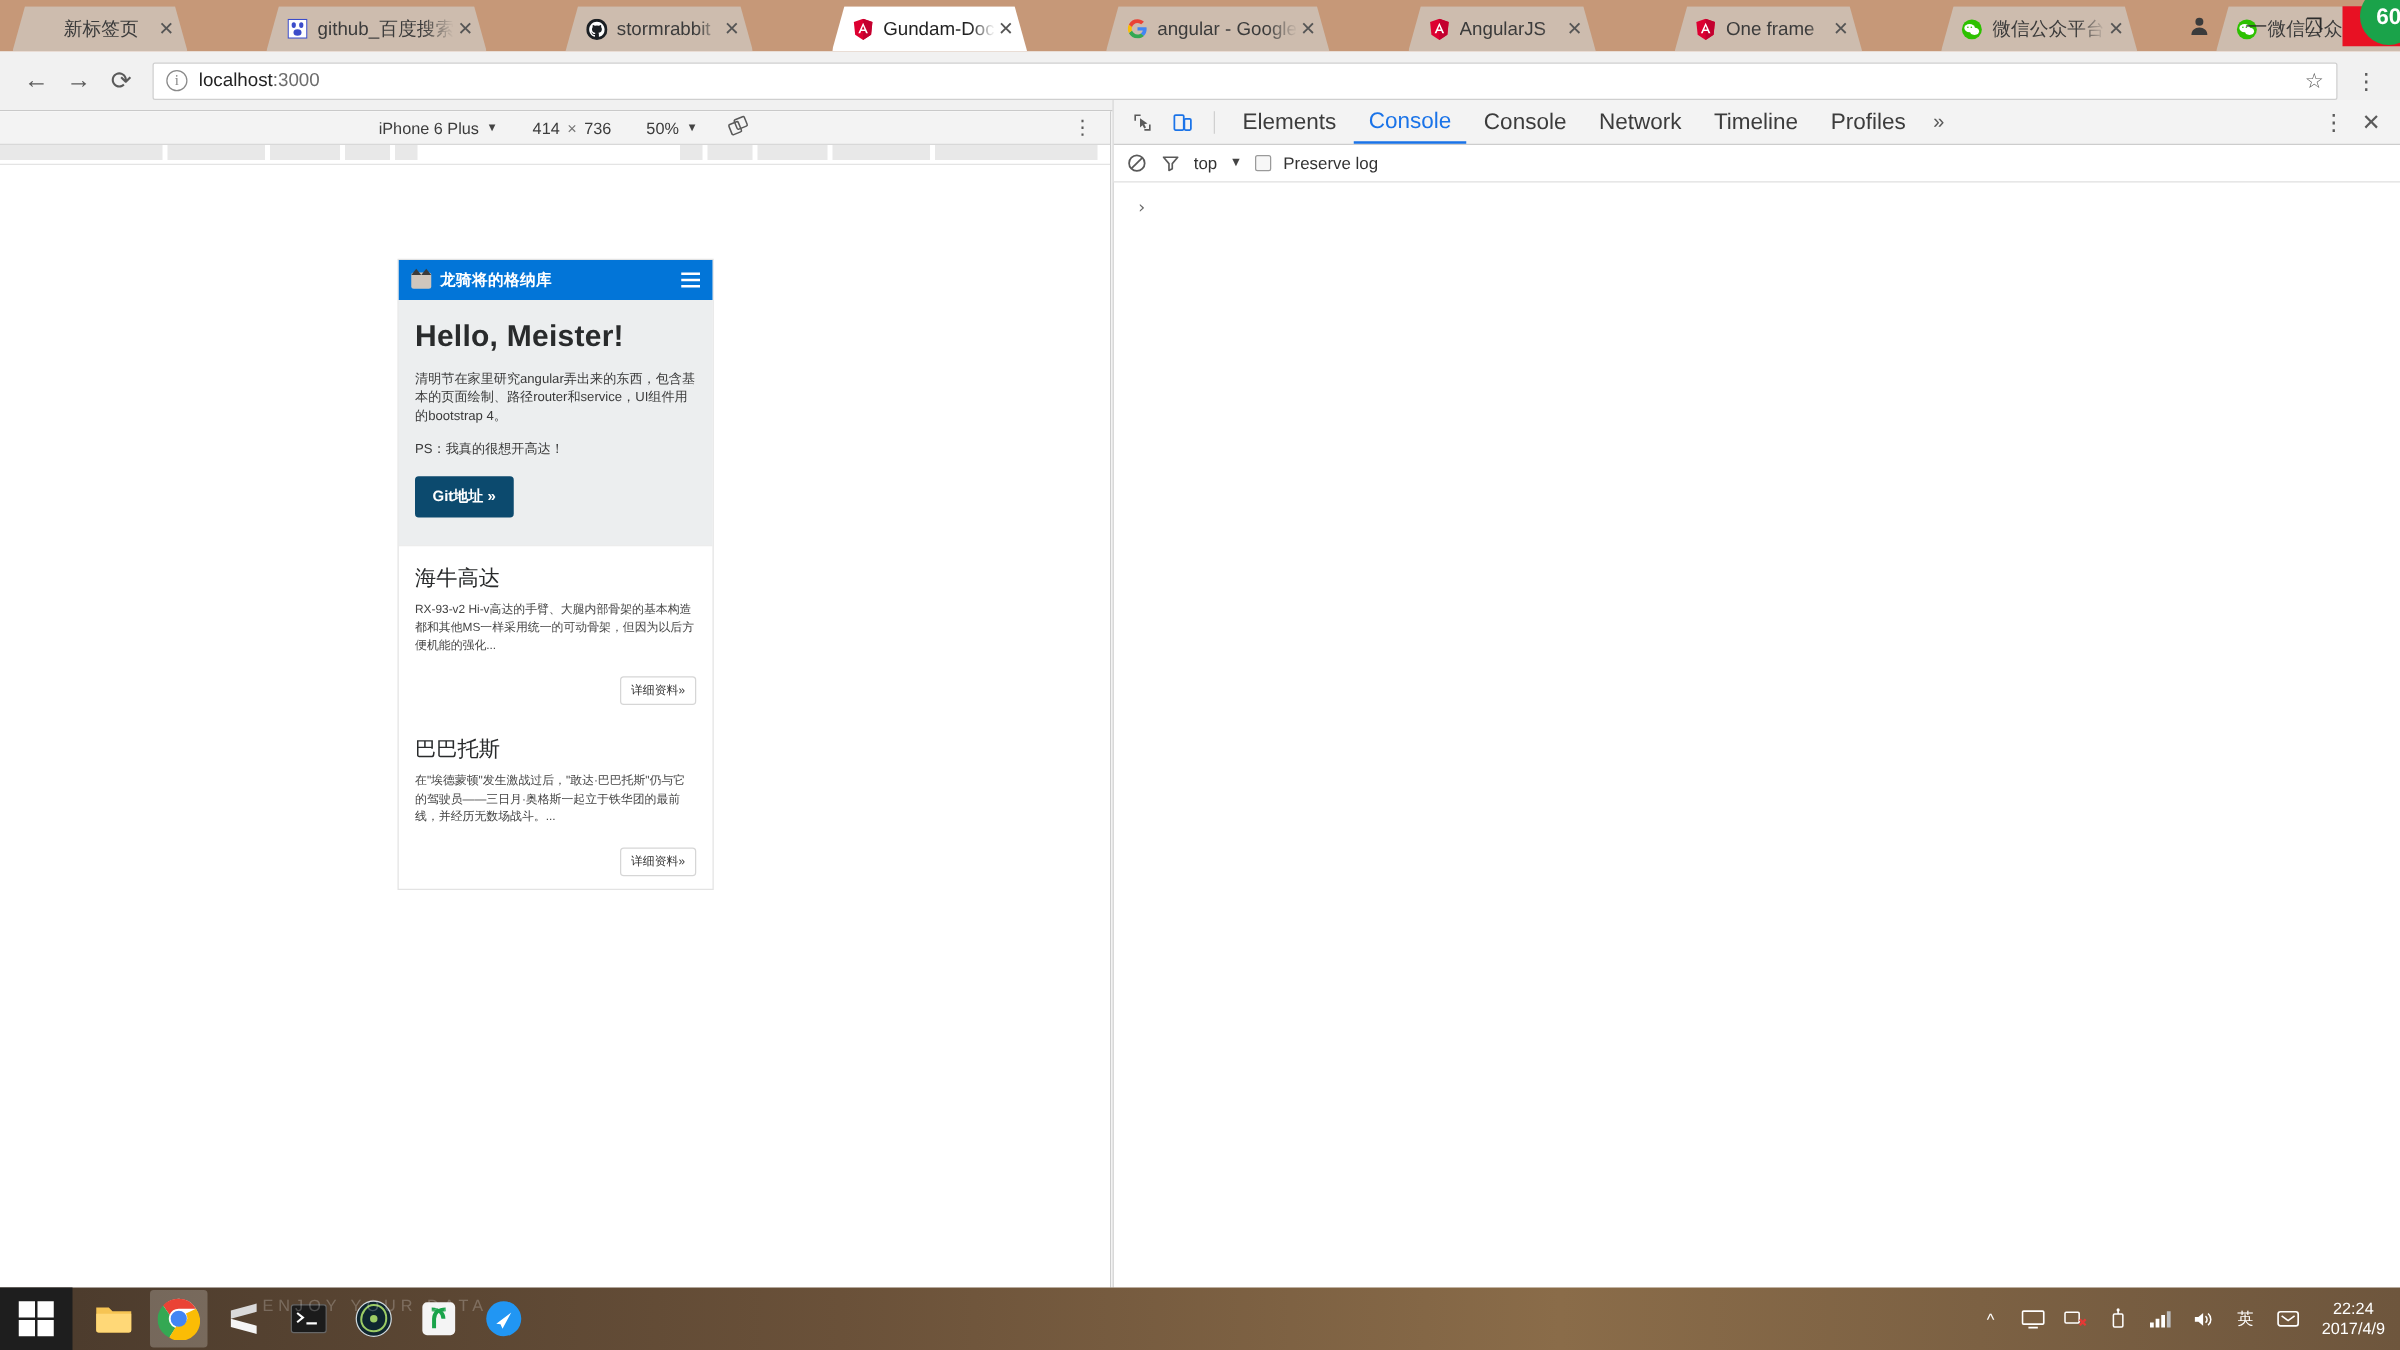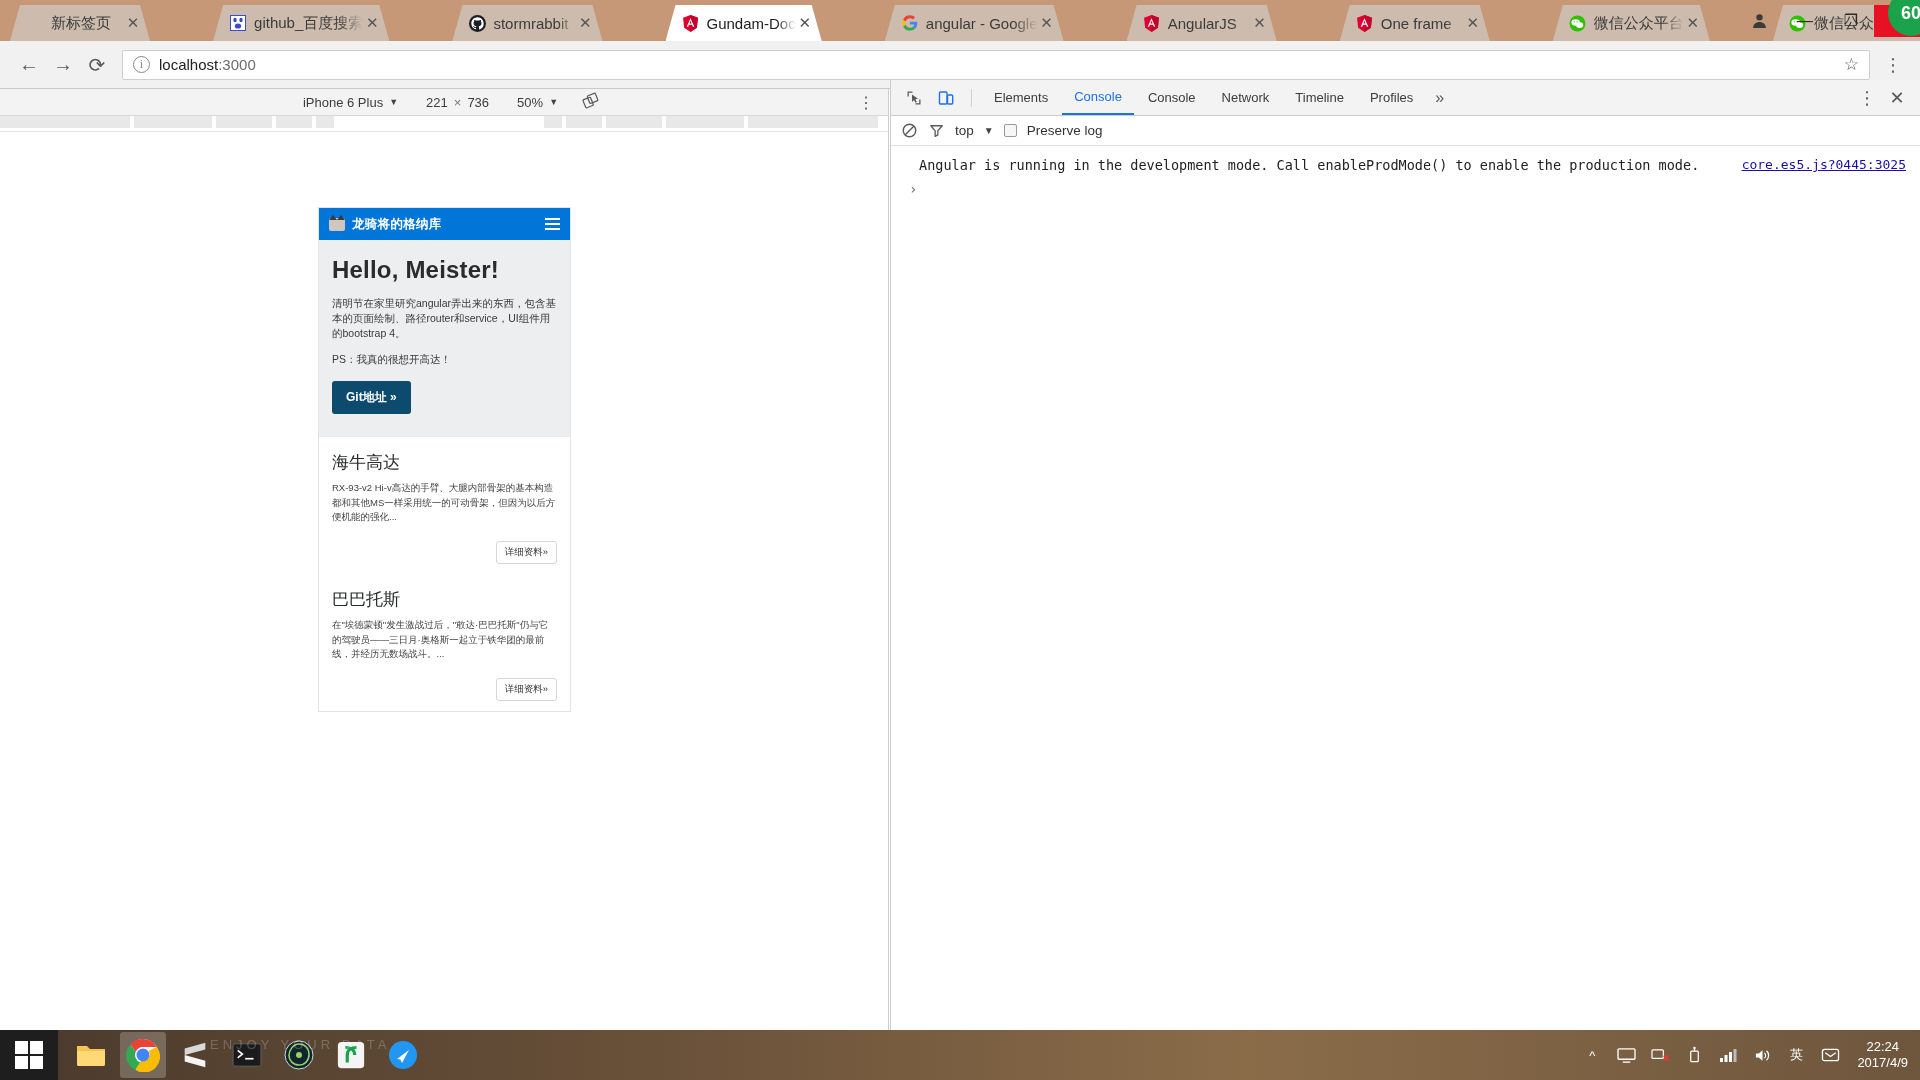--- a/index.html
+++ b/index.html
@@ -140,21 +140,21 @@
 
   
   .devtools { position: absolute; left: 890px; top: 80px; width: 1030px; height: 950px; background: #fff; border-left: 1px solid #cdcdcd; }
   .dt-tabbar {
     height: 36px; background: #f3f3f3; border-bottom: 1px solid #cdcdcd;
     display: flex; align-items: center; padding: 0 8px; gap: 2px;
   }
   .dt-icon-btn { width: 30px; height: 28px; display: flex; align-items: center; justify-content: center; color: #5a5a5a; }
   .dt-icon-btn.active { color: #1a73e8; }
   .dt-vsep { width: 1px; height: 18px; background: #d0d0d0; margin: 0 8px; }
-  .dt-tab { padding: 0 12px; height: 35px; display: flex; align-items: center; font-size: 13px; color: #3c3c3c; }
+  .dt-tab { padding: 0 12px; height: 35px; display: flex; align-items: center; font-size: 18px; color: #3c3c3c; }
   .dt-tab.active { color: #1a73e8; border-bottom: 2px solid #1a73e8; }
   .dt-more { padding: 0 8px; color: #5a5a5a; font-size: 16px; }
   .dt-right { margin-left: auto; display: flex; align-items: center; }
   .dt-close { width: 30px; display: flex; align-items: center; justify-content: center; color: #5a5a5a; font-size: 18px; }
 
   .dt-filterbar {
     height: 30px; background: #fff; border-bottom: 1px solid #e0e0e0;
     display: flex; align-items: center; padding: 0 10px; gap: 10px;
     font-size: 13.5px; color: #333;
   }
@@ -334,21 +334,21 @@
     </div>
 
     <div class="content-area">
 
       <div class="device-bar">
         <div class="grp">
           <span>iPhone 6 Plus</span>
           <span class="caret">▼</span>
         </div>
         <div class="grp">
-          <span>221</span>
+          <span>414</span>
           <span class="sep-x">×</span>
           <span>736</span>
         </div>
         <div class="grp">
           <span>50%</span>
           <span class="caret">▼</span>
         </div>
         <div class="rotate-icon">
           <svg width="17" height="17" viewBox="0 0 18 18">
               <g fill="none" stroke="#5a5a5a" stroke-width="1.3">
@@ -459,24 +459,20 @@
               <path d="M3 4h12l-4.6 5.4v4.3l-2.8 1.5V9.4z" fill="none" stroke="#5a5a5a" stroke-width="1.4" stroke-linejoin="round"></path>
             </svg>
         </span>
         <span>top</span>
         <span style="font-size:10px;color:#444;">▼</span>
         <span class="dt-checkbox"></span>
         <span>Preserve log</span>
       </div>
 
       <div class="console-body">
-        <div class="console-msg">
-          <span>Angular is running in the development mode. Call enableProdMode() to enable the production mode.</span>
-          <a class="console-src">core.es5.js?0445:3025</a>
-        </div>
         <div class="console-prompt">›</div>
       </div>
     </div>
   </div>
 
   <div class="taskbar">
     <div class="wallpaper-text">ENJOY YOUR DATA</div>
 
     <div class="start-btn">
       <span class="win-logo">

